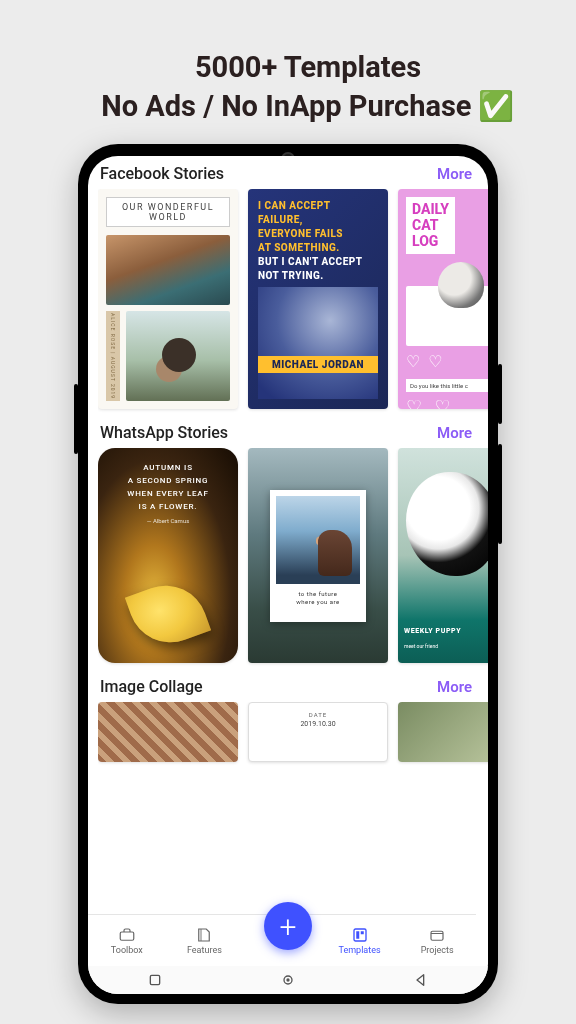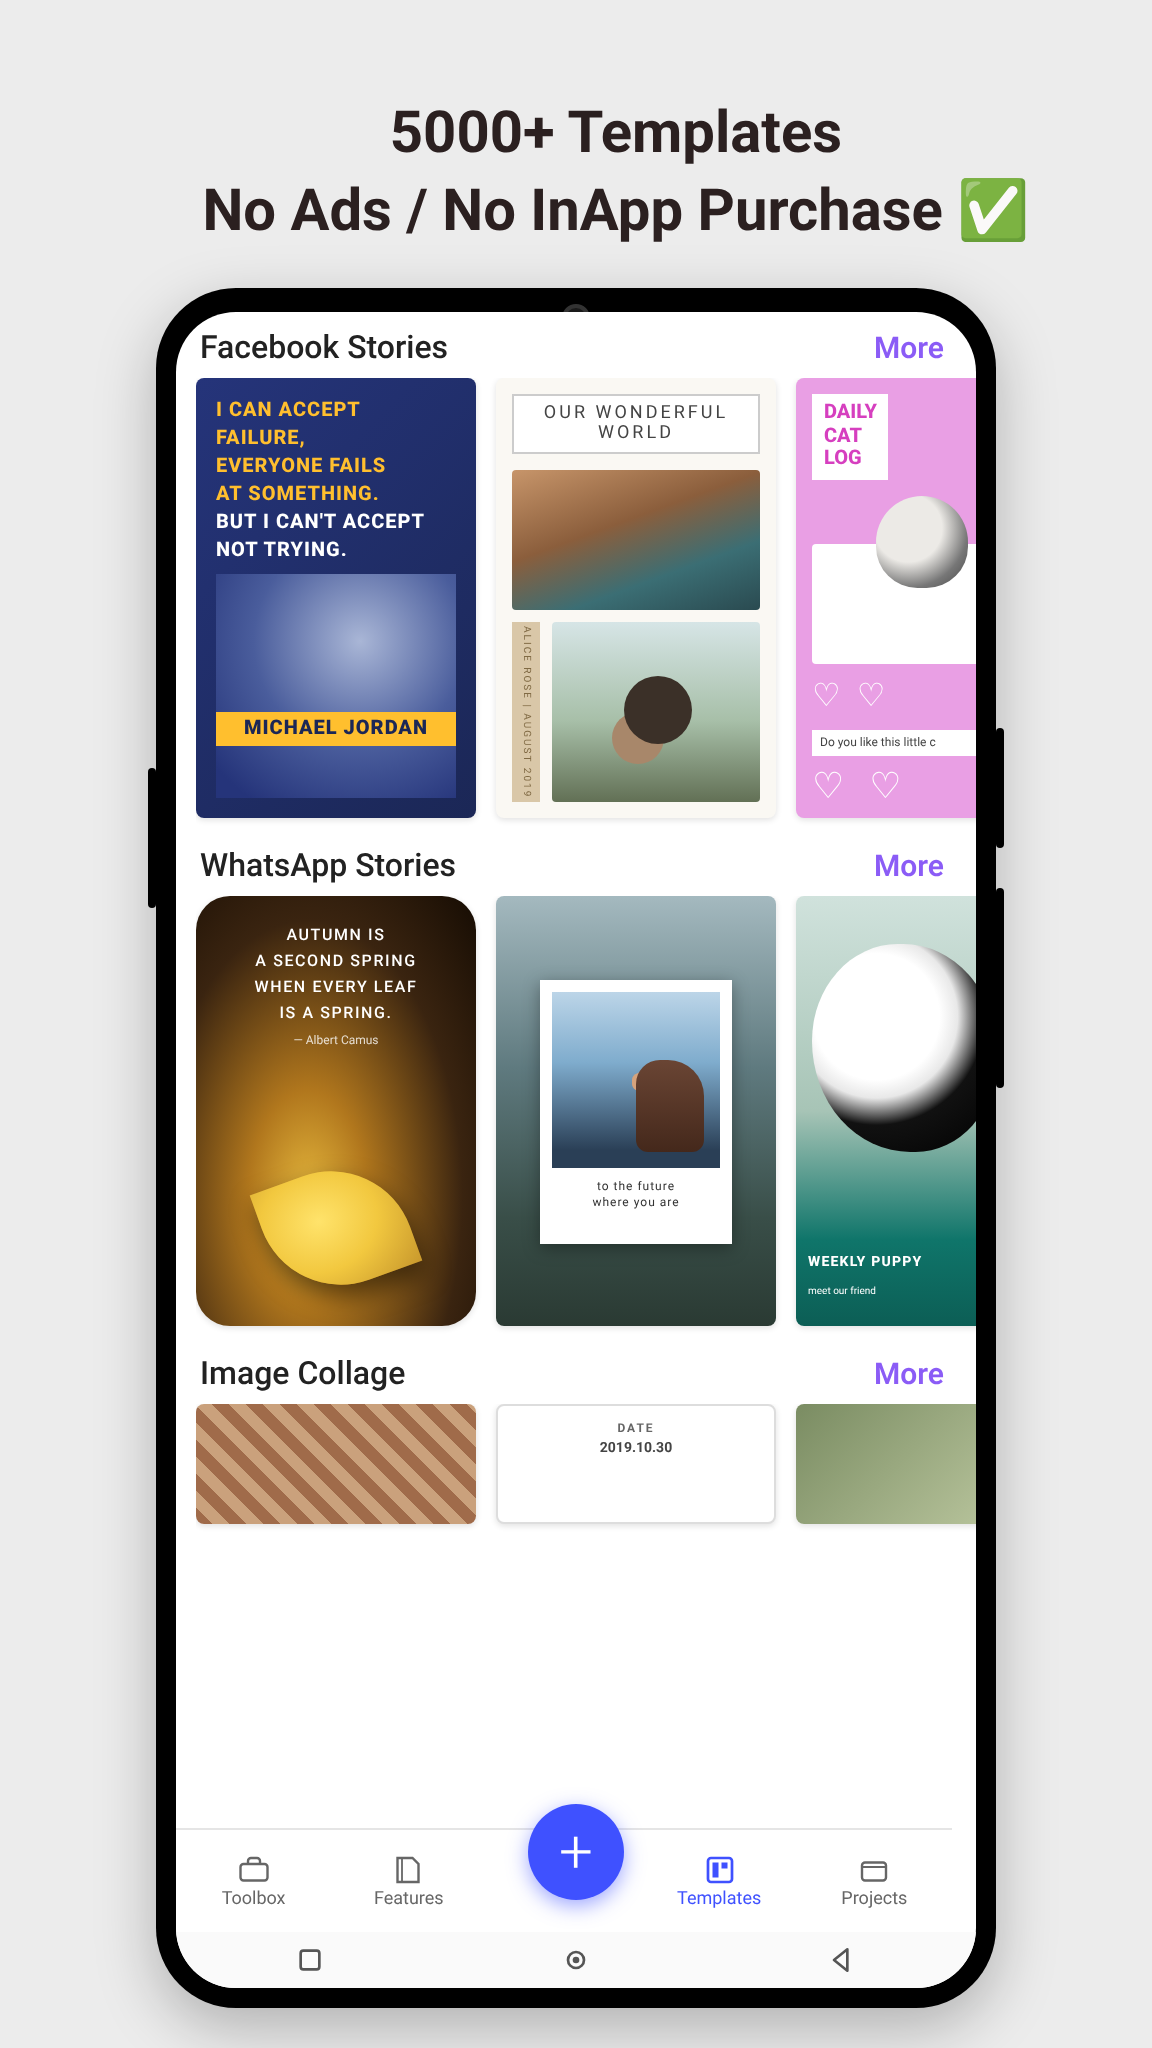--- a/index.html
+++ b/index.html
@@ -34,21 +34,21 @@
   .bookicon { width:20px; height:20px; }
   .app-title { flex:1; text-align:center; font-size:20px; font-weight:500; color:#222; margin-right:40px; }
   .content { flex:1; overflow:hidden; padding: 0 0 0 10px; }
   .section-head { display:flex; justify-content:space-between; align-items:center; padding: 8px 16px 6px 2px; }
   .section-title { font-size:16px; font-weight:500; color:#222; }
   .more { color:#8b5cf6; font-size:15px; font-weight:600; }
   .hscroll { display:flex; gap:10px; overflow:hidden; padding-bottom:6px; }
   .card { flex: 0 0 auto; border-radius:4px; overflow:hidden; position:relative; box-shadow: 0 1px 3px rgba(0,0,0,.12); }
   .c-fb { width: 140px; height: 220px; }
   .c-wa { width: 140px; height: 215px; }
-  .c-ic { width: 140px; height: 60px; font-weight: bold; }
+  .c-ic { width: 140px; height: 60px; }
   .c-peek { width: 100px; }
 
   
   .fb1 { background: linear-gradient(135deg,#25347a 0%, #1b2756 100%); padding:10px; color:#fff; display:flex; flex-direction:column; }
   .fb1 .qline { font-size:10px; font-weight:800; letter-spacing:.5px; line-height:1.4; }
   .fb1 .ql-or { color:#ffbf2e; }
   .fb1 .ql-wh { color:#fff; }
   .fb1 .photo { flex:1; margin-top:4px; background: radial-gradient(circle at 60% 30%, #a9b6d6 0%, #4a5d9c 50%, #25347a 90%); position:relative; }
   .fb1 .nameband { position:absolute; left:0; right:0; bottom:26px; background:#ffbf2e; color:#1b2756; font-size:10px; font-weight:900; text-align:center; padding:3px 0; letter-spacing:.5px; }
 
@@ -56,21 +56,21 @@
   .fb2 { background:#faf8f3; padding:8px; }
   .fb2 .title { font-size:9px; letter-spacing:1.5px; color:#444; border:1px solid #ccc; padding:4px 6px; text-align:center; background:#fff; }
   .fb2 .img1 { height:70px; margin-top:8px; background: linear-gradient(160deg,#c7956a 0%, #8b5e3c 40%, #3b6e74 70%, #2a4a50 100%); border-radius:2px; }
   .fb2 .row2 { display:flex; gap:6px; margin-top:6px; }
   .fb2 .vstrip { width:14px; background:#d9c7a8; font-size:5px; writing-mode: vertical-rl; text-align:center; color:#806a44; letter-spacing:1px; display:flex; align-items:center; justify-content:center; }
   .fb2 .img2 { flex:1; height:90px; background: linear-gradient(180deg,#d6e5e6 0%, #a7bfa8 55%, #627055 100%); border-radius:2px; position:relative; }
   .fb2 .img2::after{ content:""; position:absolute; left:35%; top:30%; width:34px; height:34px; border-radius:50%; background:#3b3028; box-shadow: -10px 14px 0 -4px #a8876a; }
 
   
   .fb3 { background:#e99fe4; padding:8px; width:100px !important; }
-  .fb3 .tag { background:#fff; color:#d63fbf; font-size:10px; font-weight:800; padding:4px 6px; line-height:1.15; display:inline-block; }
+  .fb3 .tag { background:#fff; color:#d63fbf; font-size:14px; font-weight:800; padding:4px 6px; line-height:1.15; display:inline-block; }
   .fb3 .catblock { margin-top:32px; background:#fff; height:60px; position:relative; border-radius:2px; }
   .fb3 .catblock::before { content:""; position:absolute; right:6px; top:-24px; width:46px; height:46px; border-radius:50% 50% 45% 45%; background: radial-gradient(circle at 35% 35%, #eceae6 40%, #777 70%, #444 100%); }
   .fb3 .hearts { color:#fff; font-size:16px; margin-top:6px; letter-spacing:2px; }
   .fb3 .strip { margin-top:8px; background:#fff; color:#444; font-size:6px; padding:3px 4px; }
   .fb3 .hearts2 { color:#fff; font-size:18px; margin-top:4px; letter-spacing:4px; }
 
   
   .wa1 { background: radial-gradient(ellipse at 40% 70%, #e4b63c 0%, #b1771d 25%, #3a2410 65%, #160c03 100%); color:#fff; padding:14px 10px; text-align:center;border-radius:17px; }
   .wa1 .q { font-size:8px; letter-spacing:.8px; line-height:1.6; font-weight:500; }
   .wa1 .leaf { width:70px; height:60px; margin:60px auto 0; background: radial-gradient(ellipse at 40% 40%, #ffe36b 0%, #f2c83f 50%, #c9992d 100%); border-radius: 0 60% 0 60% / 0 70% 0 70%; transform: rotate(-20deg); box-shadow: 0 6px 12px rgba(0,0,0,.5); }
@@ -126,39 +126,39 @@
     <div class="screen">
 
 
       <div class="content">
 
         <div class="section-head">
           <div class="section-title">Facebook Stories</div>
           <div class="more">More</div>
         </div>
         <div class="hscroll">
+          <div class="card c-fb fb2">
+            <div class="title">OUR WONDERFUL WORLD</div>
+            <div class="img1"></div>
+            <div class="row2">
+              <div class="vstrip">ALICE ROSE | AUGUST 2019</div>
+              <div class="img2"></div>
+            </div>
+          </div>
           <div class="card c-fb fb1">
             <div class="qline ql-or">I CAN ACCEPT</div>
             <div class="qline ql-or">FAILURE,</div>
             <div class="qline ql-or">EVERYONE FAILS</div>
             <div class="qline ql-or">AT SOMETHING.</div>
             <div class="qline ql-wh">BUT I CAN'T ACCEPT</div>
             <div class="qline ql-wh">NOT TRYING.</div>
             <div class="photo">
               <div class="nameband">MICHAEL JORDAN</div>
             </div>
           </div>
-          <div class="card c-fb fb2">
-            <div class="title">OUR WONDERFUL WORLD</div>
-            <div class="img1"></div>
-            <div class="row2">
-              <div class="vstrip">ALICE ROSE | AUGUST 2019</div>
-              <div class="img2"></div>
-            </div>
-          </div>
           <div class="card c-fb fb3 c-peek">
             <div class="tag">
               <span>DAILY</span><br>
               <span>CAT</span><br>
               <span>LOG</span>
             </div>
             <div class="catblock"></div>
             <div class="hearts">♡ ♡</div>
             <div class="strip">Do you like this little c</div>
             <div class="hearts2">♡ ♡</div>
@@ -167,21 +167,21 @@
 
         <div class="section-head">
           <div class="section-title">WhatsApp Stories</div>
           <div class="more">More</div>
         </div>
         <div class="hscroll">
           <div class="card c-wa wa1">
             <div class="q">AUTUMN IS</div>
             <div class="q">A SECOND SPRING</div>
             <div class="q">WHEN EVERY LEAF</div>
-            <div class="q">IS A SPRING.</div>
+            <div class="q">IS A FLOWER.</div>
             <div class="attr">— Albert Camus</div>
             <div class="leaf"></div>
           </div>
           <div class="card c-wa wa2">
             <div class="pol">
               <div class="polimg"></div>
               <div class="cap">
                 <span>to the future</span><br>
                 <span>where you are</span>
               </div>

